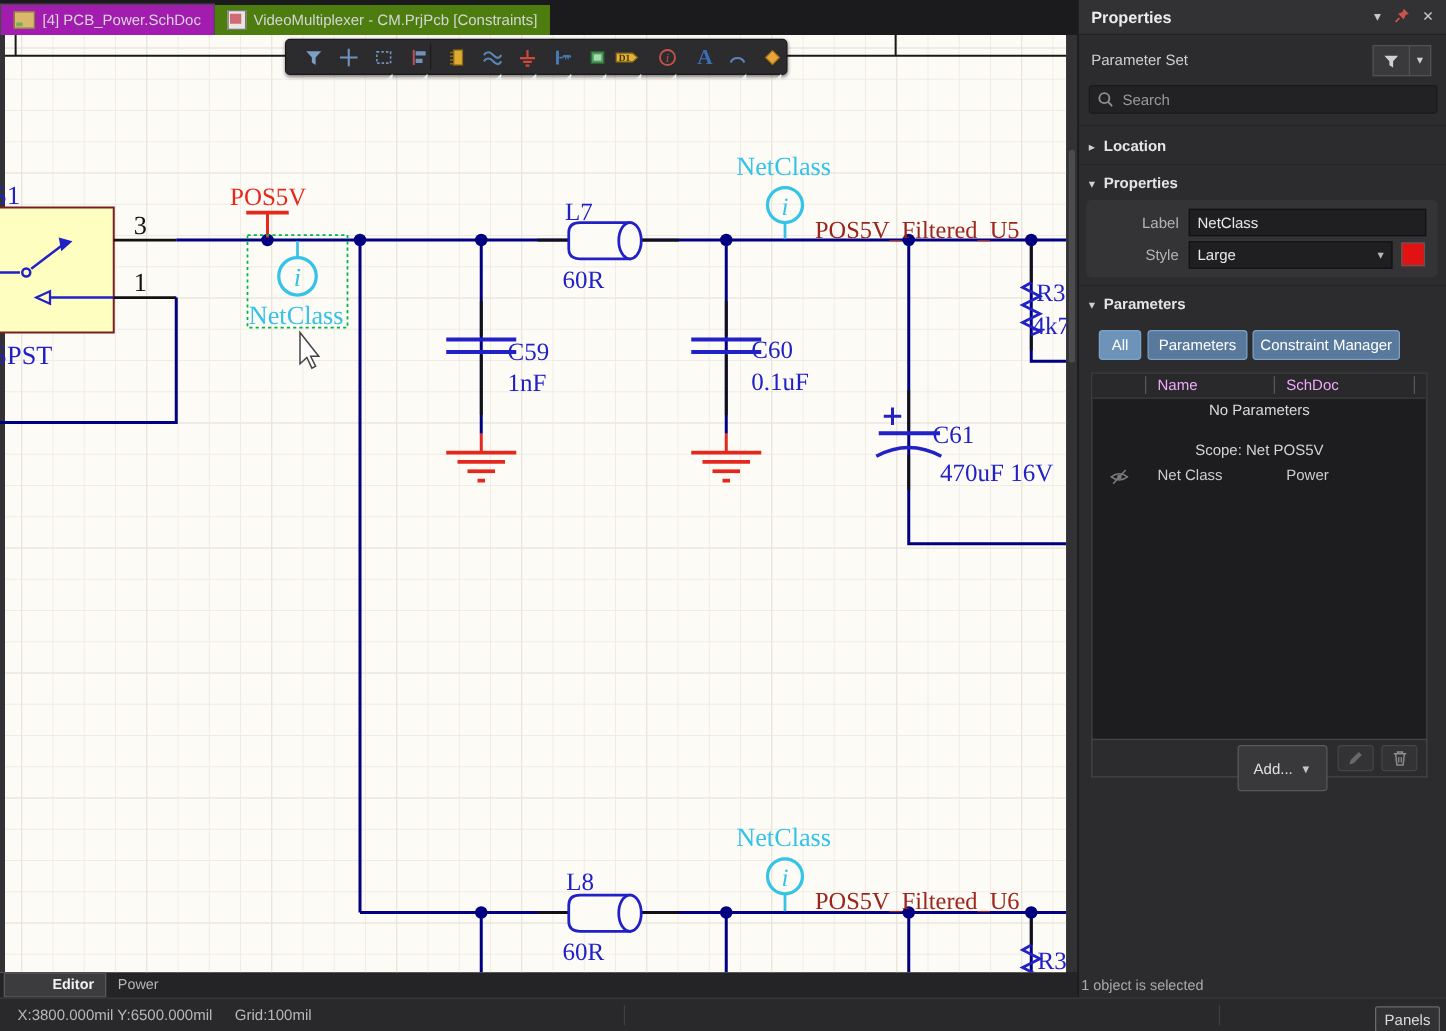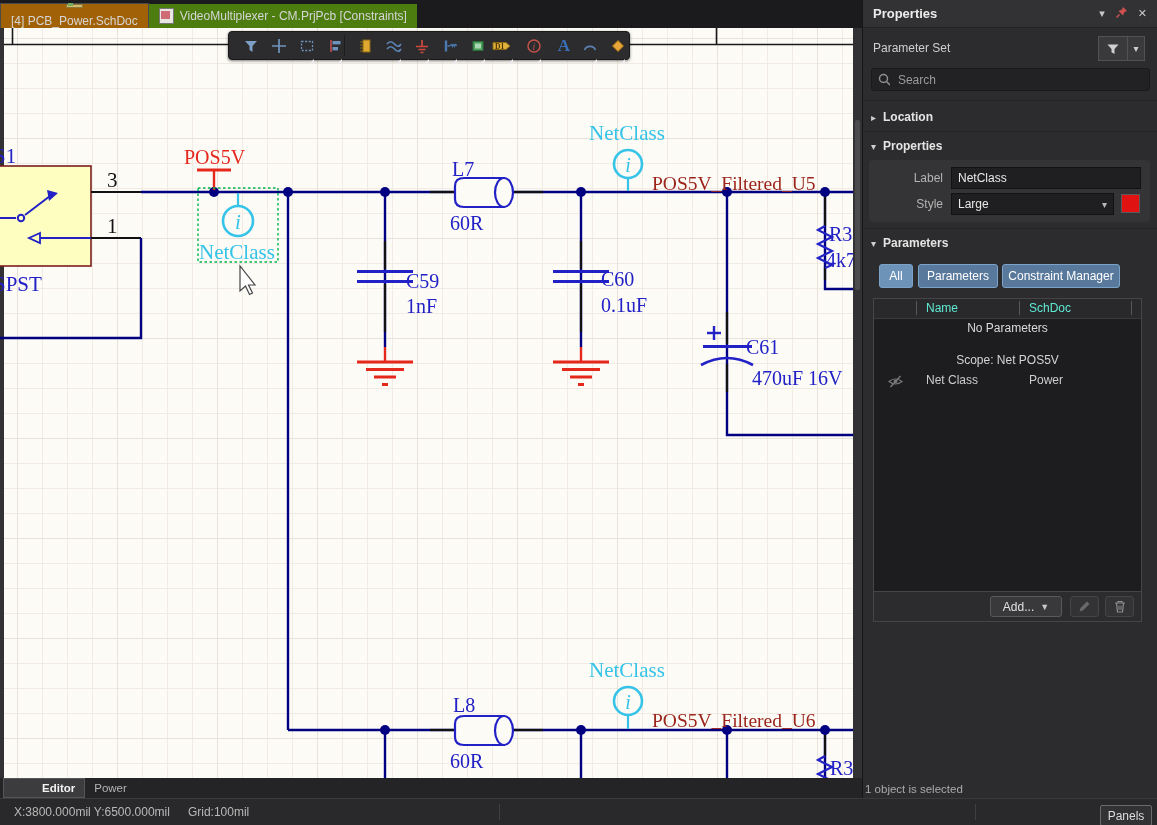--- a/index.html
+++ b/index.html
@@ -4,21 +4,21 @@
 <style>
   html,body{margin:0;padding:0;background:#141415;}
   #app{position:relative;width:1157px;height:825px;overflow:hidden;
        font-family:"Liberation Sans","DejaVu Sans",sans-serif;color:#d4d4d4;
        background:#1d1d1f;font-size:12px;}
   .abs{position:absolute;}
 
   
   .titlebar{left:0;top:0;width:862px;height:28px;background:#1b1b1d;display:flex;align-items:flex-end;}
   .doctab{height:24px;display:flex;align-items:center;gap:6px;padding:0 10px;color:#d6d6d6;white-space:nowrap;}
-  .doctab.active{background:#a16207;border:1px solid #4a4a4c;border-bottom:none;flex-direction:column;}
+  .doctab.active{background:#a21caf;border:1px solid #4a4a4c;border-bottom:none;}
   .doctab.inactive{background:#4d7c0f;}
   .sch-icon{width:15px;height:12px;background:#d8b86a;border:1px solid #8a7a3a;position:relative;}
   .sch-icon::after{content:"";position:absolute;left:1px;bottom:1px;width:5px;height:3px;background:#6fae5f;}
   .prj-icon{width:13px;height:14px;background:#e8e6e2;border:1px solid #777;position:relative;}
   .prj-icon::after{content:"";position:absolute;left:1px;top:2px;width:9px;height:8px;background:#d06a74;}
 
   
   .canvas{left:0;top:28px;width:853px;height:750px;overflow:hidden;background-color:#fdfbf6;
     background-image:
       linear-gradient(#e9e2da 1px,transparent 1px),linear-gradient(90deg,#e9e2da 1px,transparent 1px),
@@ -59,27 +59,27 @@
   .fieldlab{position:absolute;color:#b4b4b4;text-align:right;width:60px;}
   .tinput{position:absolute;background:#1f1f21;border:1px solid #121213;color:#e8e8e8;font-size:12px;
     padding:0 6px;box-sizing:border-box;height:22px;}
   .dropdown{position:absolute;background:#1f1f21;border:1px solid #121213;color:#e8e8e8;height:22px;
     display:flex;align-items:center;padding:0 6px;box-sizing:border-box;}
   .dropdown .caret{margin-left:auto;color:#b8b8b8;font-size:10px;}
   .swatch{position:absolute;width:19px;height:19px;border:1px solid #5a5a5c;box-sizing:border-box;}
   .ptab{position:absolute;height:24px;border:1px solid #7ba3c9;border-radius:3px;color:#fff;
     display:flex;align-items:center;justify-content:center;font-size:12px;box-sizing:border-box;}
   .ptable{position:absolute;left:10px;top:298px;width:269px;height:294px;background:#1d1d1f;border:1px solid #454547;box-sizing:border-box;}
-  .pt-head{height:19px;background:#29292b;border-bottom:1px solid #3a3a3c;position:relative;color:#5eead4;}
+  .pt-head{height:19px;background:#29292b;border-bottom:1px solid #3a3a3c;position:relative;color:#f0abfc;}
   .pt-head span{position:absolute;top:2px;}
   .colsep{position:absolute;top:2px;width:1px;height:14px;background:#58585a;}
   .pt-row{position:absolute;left:0;width:100%;color:#cccccc;}
   .footer{position:absolute;left:10px;top:592px;width:269px;height:30px;background:#2c2c2e;
     border:1px solid #454547;border-top:none;box-sizing:border-box;}
-  .addbtn{position:absolute;left:116px;top:4px;width:72px;height:21px;background:#39393b;border:1px solid #59595b;
+  .addbtn{position:absolute;left:116px;top:4px;width:72px;height:37px;background:#39393b;border:1px solid #59595b;
     border-radius:3px;color:#e0e0e0;display:flex;align-items:center;justify-content:center;gap:6px;box-sizing:border-box;}
   .iconbtn{position:absolute;top:4px;width:29px;height:21px;background:#333335;border:1px solid #454547;
     border-radius:3px;display:flex;align-items:center;justify-content:center;box-sizing:border-box;}
   .sel-status{position:absolute;left:2px;top:783px;color:#aaaaaa;font-size:11.5px;}
 
   
   .doc-tabs{left:0;top:778px;width:862px;height:20px;background:#242426;display:flex;align-items:center;}
   .dtab{height:18px;display:flex;align-items:center;padding:0 9px;color:#b4b4b4;font-size:11.5px;}
   .dtab.active{background:#3c3c3e;border:1px solid #565658;color:#f2f2f2;font-weight:bold;}
   .statusbar{left:0;top:798px;width:1157px;height:27px;background:#29292b;border-top:1px solid #3a3a3c;

